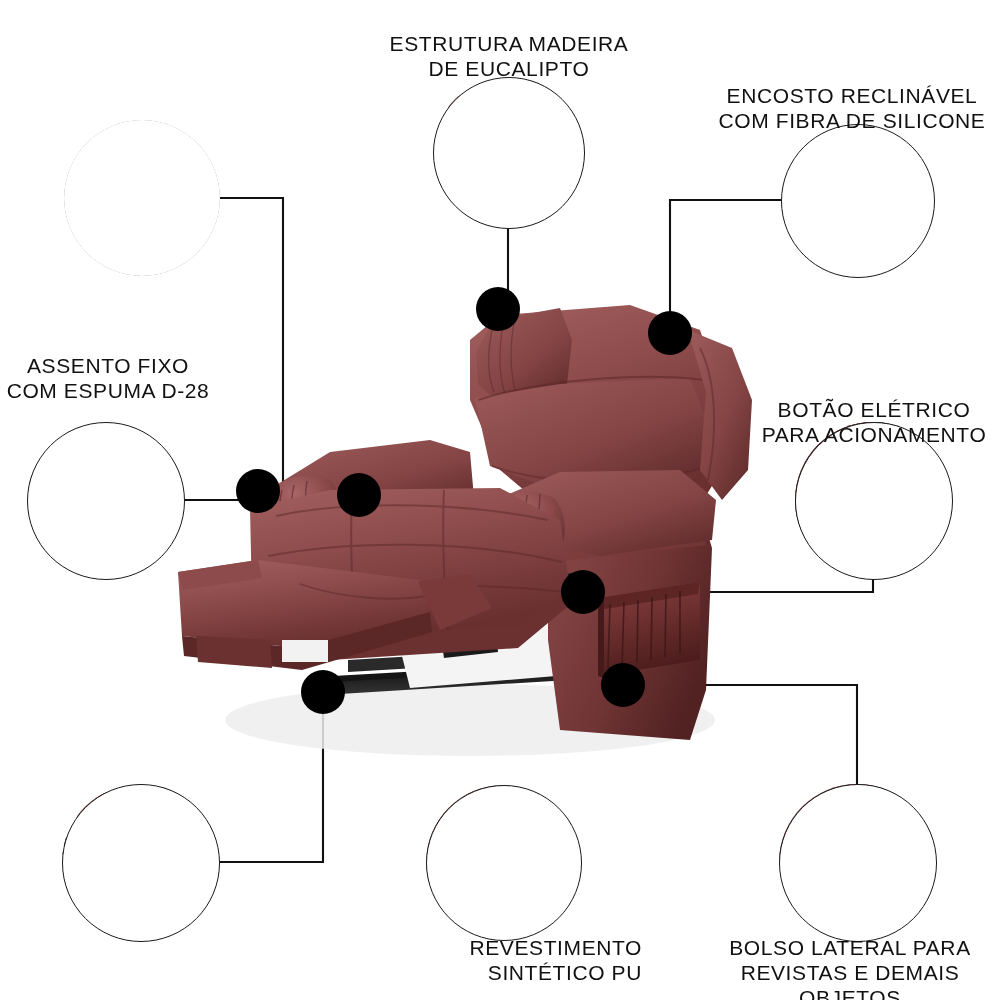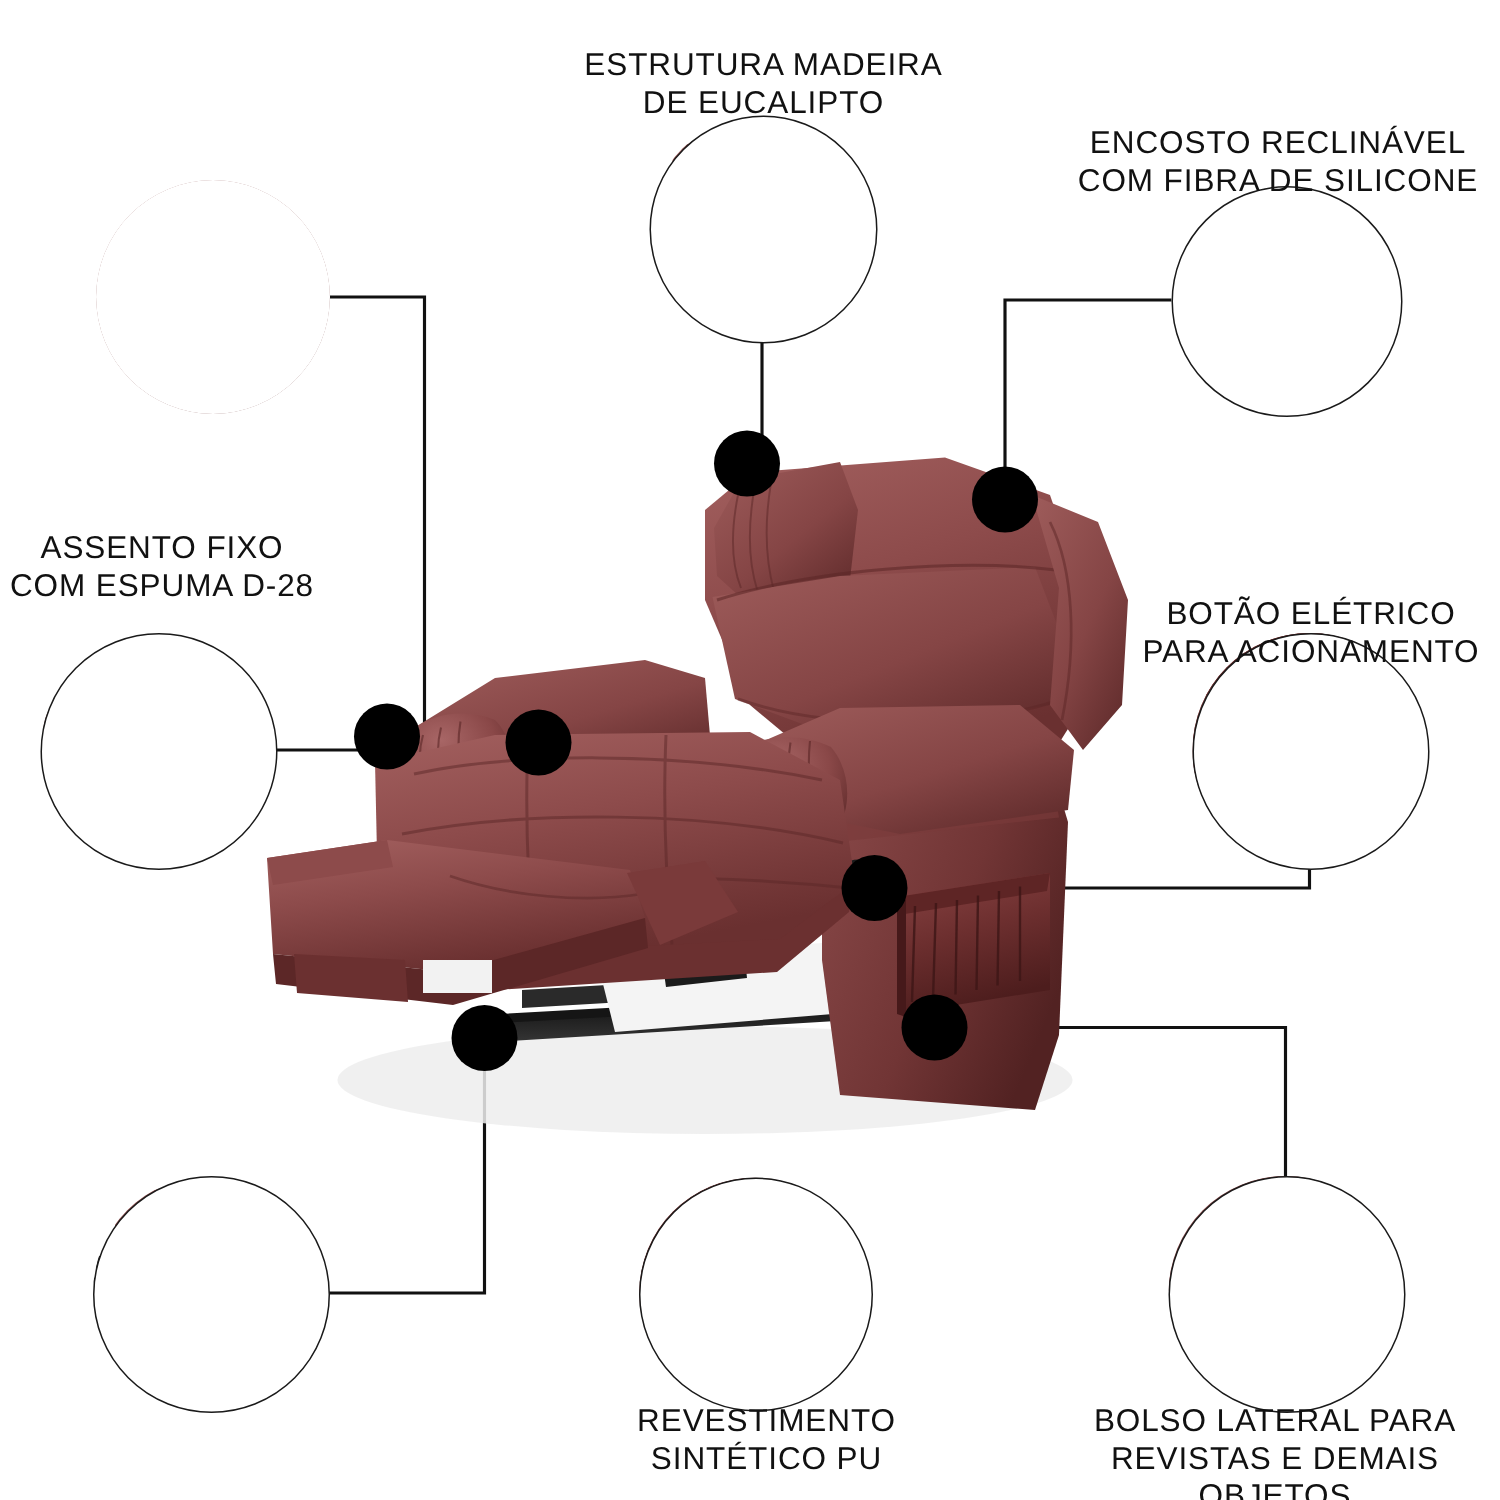--- a/index.html
+++ b/index.html
@@ -433,19 +433,19 @@
   <div class="callout-label" style="left:704px; top:84px;  width:296px;">ENCOSTO RECLINÁVEL
 COM FIBRA DE SILICONE</div>
 
   <div class="callout-label" style="left:0px;   top:354px; width:216px;">ASSENTO FIXO
 COM ESPUMA D-28</div>
 
   <div class="callout-label" style="left:748px; top:366px; width:252px;margin-top:32px;">BOTÃO ELÉTRICO
 PARA ACIONAMENTO</div>
 
 
-  <div class="callout-label" style="left:390px; top:936px; width:242px;">REVESTIMENTO
+  <div class="callout-label" style="left:400px; top:936px; width:242px;text-align:right;">REVESTIMENTO
 SINTÉTICO PU</div>
 
   <div class="callout-label" style="left:700px; top:936px; width:300px;">BOLSO LATERAL PARA
 REVISTAS E DEMAIS OBJETOS</div>
 
 </div>
 
 </body></html>

